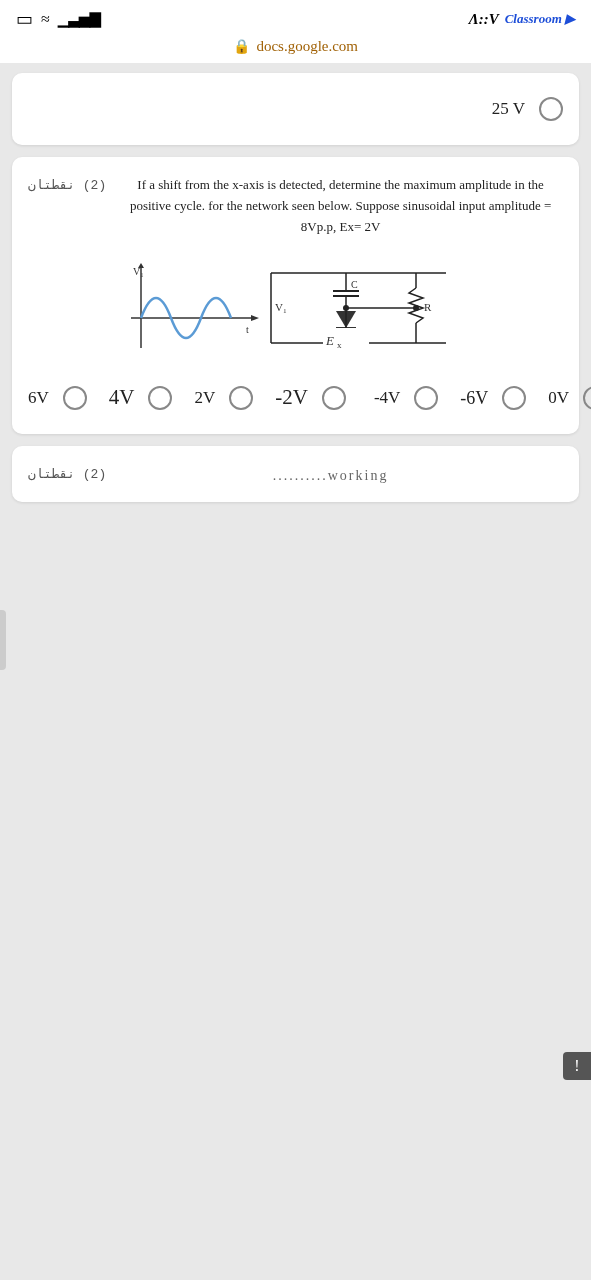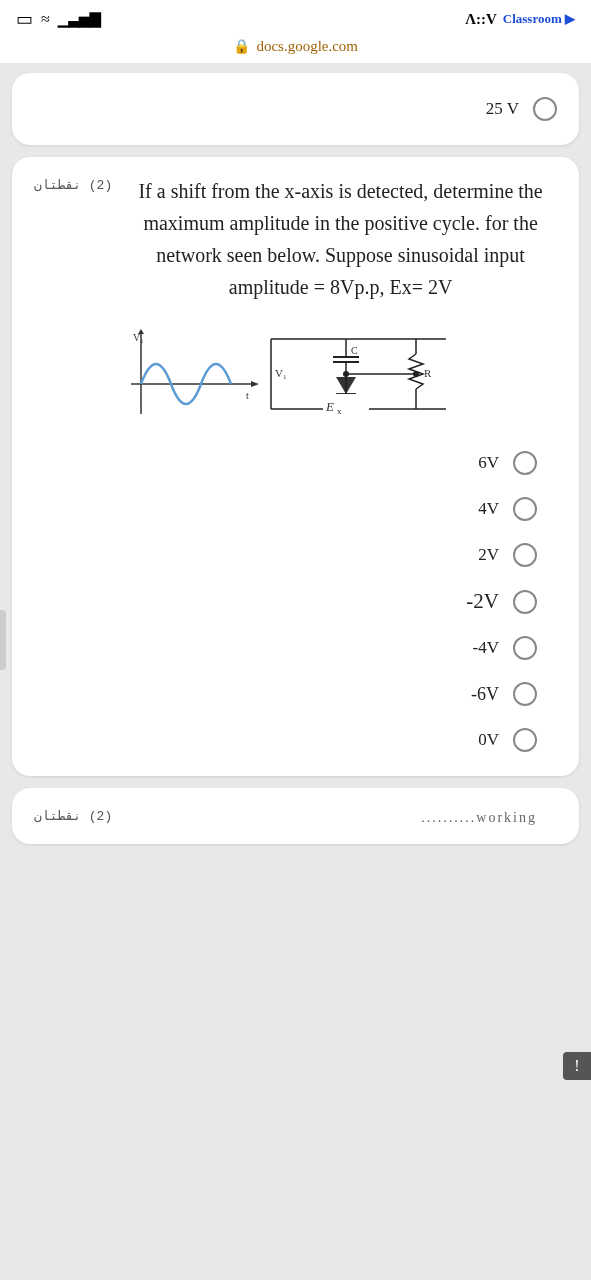--- a/index.html
+++ b/index.html
@@ -23,20 +23,21 @@
       display: flex;
       align-items: center;
       gap: 8px;
     }
     .status-right {
       display: flex;
       align-items: center;
       gap: 6px;
       font-size: 13px;
       font-weight: bold;
+      font-style: italic;
     }
 
     
     .address-bar {
       background: #fff;
       text-align: center;
       padding: 4px 0 8px 0;
       font-size: 14px;
       color: #333;
       display: flex;
@@ -49,22 +50,22 @@
     .content-area {
       padding: 10px 12px;
       display: flex;
       flex-direction: column;
       gap: 12px;
     }
 
     
     .card {
       background: #fff;
-      border-radius: 18px;
-      padding: 18px 22px;
+      border-radius: 10px;
+      padding: 18px 16px;
       box-shadow: 0 1px 3px rgba(0,0,0,0.1);
     }
 
     
     .answer-row {
       display: flex;
       align-items: center;
       justify-content: flex-end;
       gap: 14px;
       padding: 6px 0;
@@ -88,21 +89,21 @@
       margin-bottom: 14px;
     }
     .points-badge {
       font-size: 13px;
       color: #555;
       white-space: nowrap;
       margin-top: 2px;
       font-family: Liberation Mono, monospace;
     }
     .question-text {
-      font-size: 20px;
+      font-size: 13px;
       color: #222;
       line-height: 1.6;
       text-align: center;
       flex: 1;
     }
 
     
     .circuit-container {
       display: flex;
       align-items: center;
@@ -118,23 +119,23 @@
 
     
     .circuit-area {
       width: 200px;
       height: 110px;
     }
 
     
     .options-list {
       display: flex;
-      flex-direction: column;
+      flex-direction: row;
       align-items: flex-end;
-      gap: 10px;
+      gap: 22px;
       margin-top: 10px;
       padding-right: 20px;
     }
 
     
     .question3-text {
       font-size: 16px;
       color: #222;
       line-height: 1.6;
       text-align: center;
@@ -271,51 +272,51 @@
         </svg>
       </div>
     </div>
 
     <div class="options-list">
       <div class="answer-row">
         <span style="font-size:17px;">6V</span>
         <span class="radio-circle"></span>
       </div>
       <div class="answer-row">
-        <span style="font-size:17px;">4V</span>
+        <span style="font-size:21px;">4V</span>
         <span class="radio-circle"></span>
       </div>
       <div class="answer-row">
         <span style="font-size:17px;">2V</span>
         <span class="radio-circle"></span>
       </div>
       <div class="answer-row">
         <span style="font-size:21px;">-2V</span>
         <span class="radio-circle"></span>
       </div>
       <div class="answer-row">
-        <span style="font-size:17px;">-4V</span>
+        <span style="font-size:17px;margin-left:6px;">-4V</span>
         <span class="radio-circle"></span>
       </div>
       <div class="answer-row">
         <span style="font-size:18px;">-6V</span>
         <span class="radio-circle"></span>
       </div>
       <div class="answer-row">
         <span style="font-size:17px;">0V</span>
         <span class="radio-circle"></span>
       </div>
     </div>
   </div>
 
   <div class="card">
     <div style="display:flex; align-items:flex-start; gap:12px;">
       <span class="points-badge" style="direction:rtl; font-size:13px; color:#555; white-space:nowrap;">(2) نقطتان</span>
       <div style="flex:1; text-align:center;">
-        <p style="margin-top:2px; text-align:right; padding-right:20px;">
+        <p style="margin-top:2px; padding-right:20px;">
           <span class="ellipsis-text" style="font-size:14px; color:#666;">..........working</span>
         </p>
       </div>
     </div>
   </div>
 
 </div>
 
 <div class="notif-btn">!</div>
 

